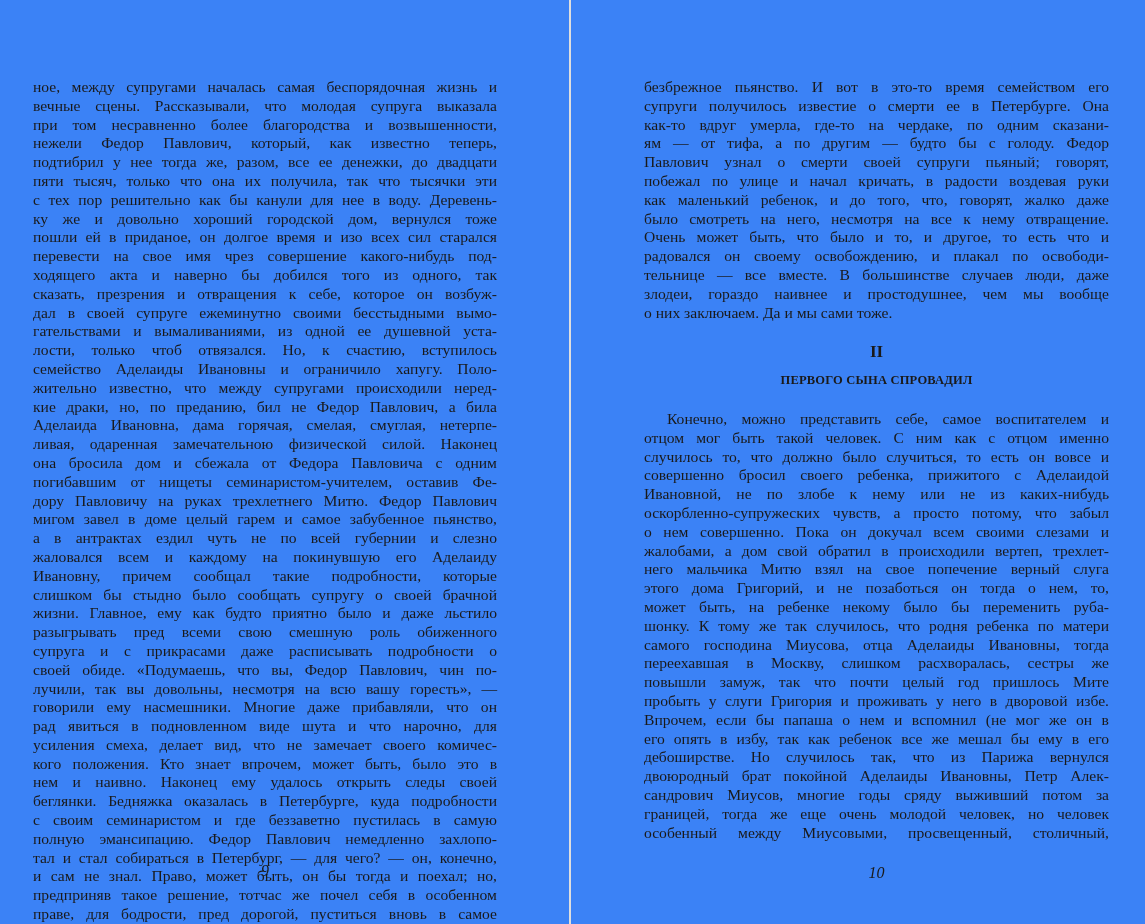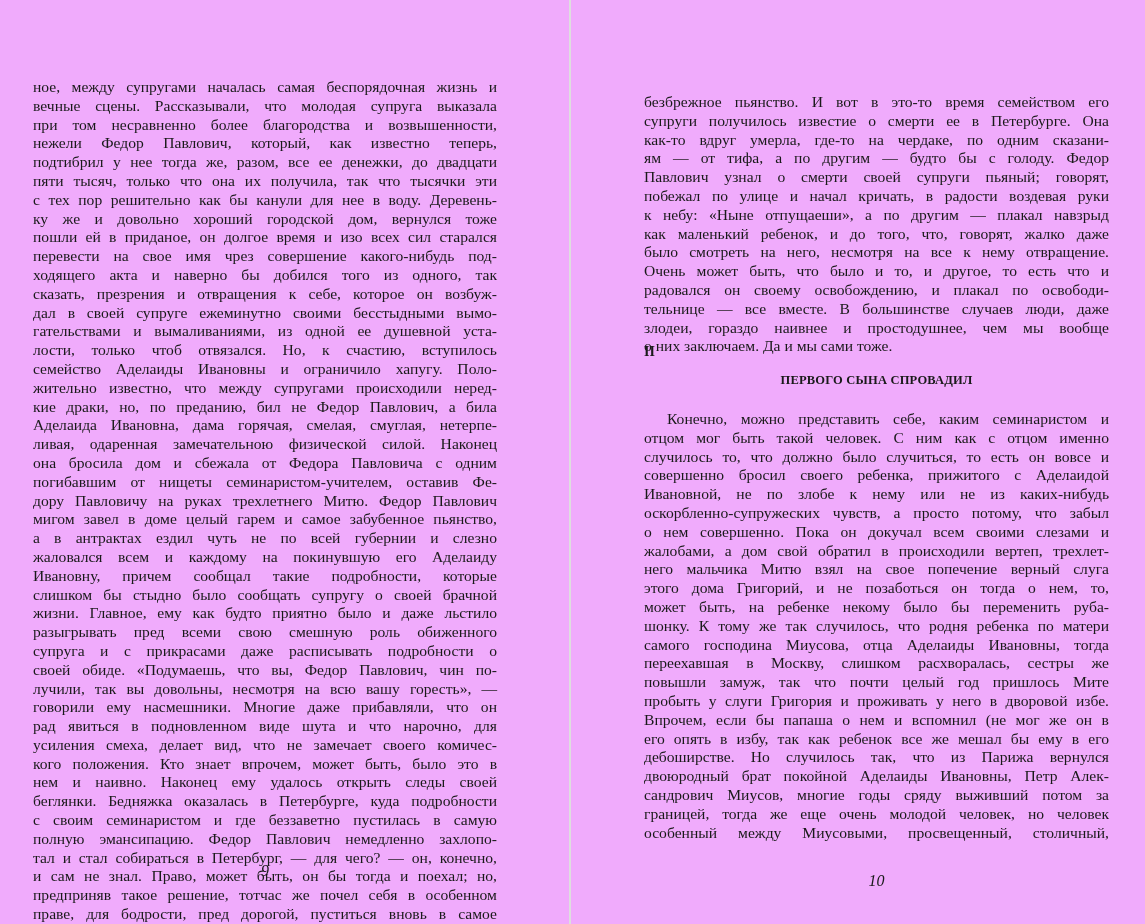--- a/index.html
+++ b/index.html
@@ -4,57 +4,57 @@
   <style>
     html, body { margin: 0; padding: 0; }
     body {
       width: 1145px; height: 924px;
       background: #ffffff;
       position: relative; overflow: hidden;
       font-family: "Liberation Serif", "DejaVu Serif", serif;
       color: #1a1a1a;
     }
     .spread { position: absolute; inset: 0; }
-    .page { position: absolute; top: 0; height: 924px; background: #f0abfc; }
+    .page { position: absolute; top: 0; height: 924px; background: #3b82f6; }
     .page-left { left: 0; width: 569px; }
     .page-right { left: 571px; width: 574px; }
     .gutter {
       position: absolute; left: 569px; top: 0; width: 2px; height: 924px;
       background: #dedede;
     }
     .text-block { position: absolute; }
     .page-left .text-block { left: 33px; width: 464px; top: 78px; }
-    .page-right .text-block.top-block { left: 73px; width: 465px; top: 78px; margin-top: 15px; }
+    .page-right .text-block.top-block { left: 73px; width: 465px; top: 78px; }
     .page-right .text-block.bottom-block { left: 73px; width: 465px; top: 410px; }
     .line {
       display: block;
       height: 18.8px;
       line-height: 18.8px;
       font-size: 15.6px;
       white-space: nowrap;
       text-align: justify;
       text-align-last: justify;
     }
     .line.last { text-align-last: left; font-family: Liberation Serif, serif; }
     .line.indent { padding-left: 23px; }
     .chapter-num {
       position: absolute; left: 73px; width: 465px; top: 342px;
-      font-weight: bold; font-size: 14px; line-height: 20px;
+      text-align: center; font-weight: bold; font-size: 17px; line-height: 20px;
     }
     .chapter-title {
       position: absolute; left: 73px; width: 465px; top: 372px;
       text-align: center; font-weight: bold; font-size: 12.5px; line-height: 16px;
       letter-spacing: 0.2px;
     }
     .page-number {
       position: absolute; font-style: italic; font-size: 16px; line-height: 20px;
       text-align: center;
     }
     .page-left .page-number { left: 33px; width: 464px; top: 861px; }
-    .page-right .page-number { left: 73px; width: 465px; top: 863px; margin-top: 8px; }
+    .page-right .page-number { left: 73px; width: 465px; top: 863px; }
   </style>
 </head>
 <body>
 
 <div class="spread">
 
   <div class="page page-left">
     <div class="text-block" id="left-lines">
         <span class="line">ное, между супругами началась самая беспорядочная жизнь и</span>
         <span class="line">вечные сцены. Рассказывали, что молодая супруга выказала</span>
@@ -108,33 +108,32 @@
   <div class="gutter"></div>
 
   <div class="page page-right">
     <div class="text-block top-block" id="right-top-lines">
         <span class="line">безбрежное пьянство. И вот в это-то время семейством его</span>
         <span class="line">супруги получилось известие о смерти ее в Петербурге. Она</span>
         <span class="line">как-то вдруг умерла, где-то на чердаке, по одним сказани-</span>
         <span class="line">ям — от тифа, а по другим — будто бы с голоду. Федор</span>
         <span class="line">Павлович узнал о смерти своей супруги пьяный; говорят,</span>
         <span class="line">побежал по улице и начал кричать, в радости воздевая руки</span>
-        <span class="line">к небу: «Ныне отпущаеши», а по другим — плакал навзрыд</span>
         <span class="line">как маленький ребенок, и до того, что, говорят, жалко даже</span>
         <span class="line">было смотреть на него, несмотря на все к нему отвращение.</span>
         <span class="line">Очень может быть, что было и то, и другое, то есть что и</span>
         <span class="line">радовался он своему освобождению, и плакал по освободи-</span>
         <span class="line">тельнице — все вместе. В большинстве случаев люди, даже</span>
         <span class="line">злодеи, гораздо наивнее и простодушнее, чем мы вообще</span>
         <span class="line last">о них заключаем. Да и мы сами тоже.</span>
       </div>
     <div class="chapter-num">II</div>
     <div class="chapter-title">ПЕРВОГО СЫНА СПРОВАДИЛ</div>
     <div class="text-block bottom-block" id="right-bottom-lines">
-        <span class="line indent">Конечно, можно представить себе, каким семинаристом и</span>
+        <span class="line indent">Конечно, можно представить себе, самое воспитателем и</span>
         <span class="line">отцом мог быть такой человек. С ним как с отцом именно</span>
         <span class="line">случилось то, что должно было случиться, то есть он вовсе и</span>
         <span class="line">совершенно бросил своего ребенка, прижитого с Аделаидой</span>
         <span class="line">Ивановной, не по злобе к нему или не из каких-нибудь</span>
         <span class="line">оскорбленно-супружеских чувств, а просто потому, что забыл</span>
         <span class="line">о нем совершенно. Пока он докучал всем своими слезами и</span>
         <span class="line">жалобами, а дом свой обратил в происходили вертеп, трехлет-</span>
         <span class="line">него мальчика Митю взял на свое попечение верный слуга</span>
         <span class="line">этого дома Григорий, и не позаботься он тогда о нем, то,</span>
         <span class="line">может быть, на ребенке некому было бы переменить руба-</span>

